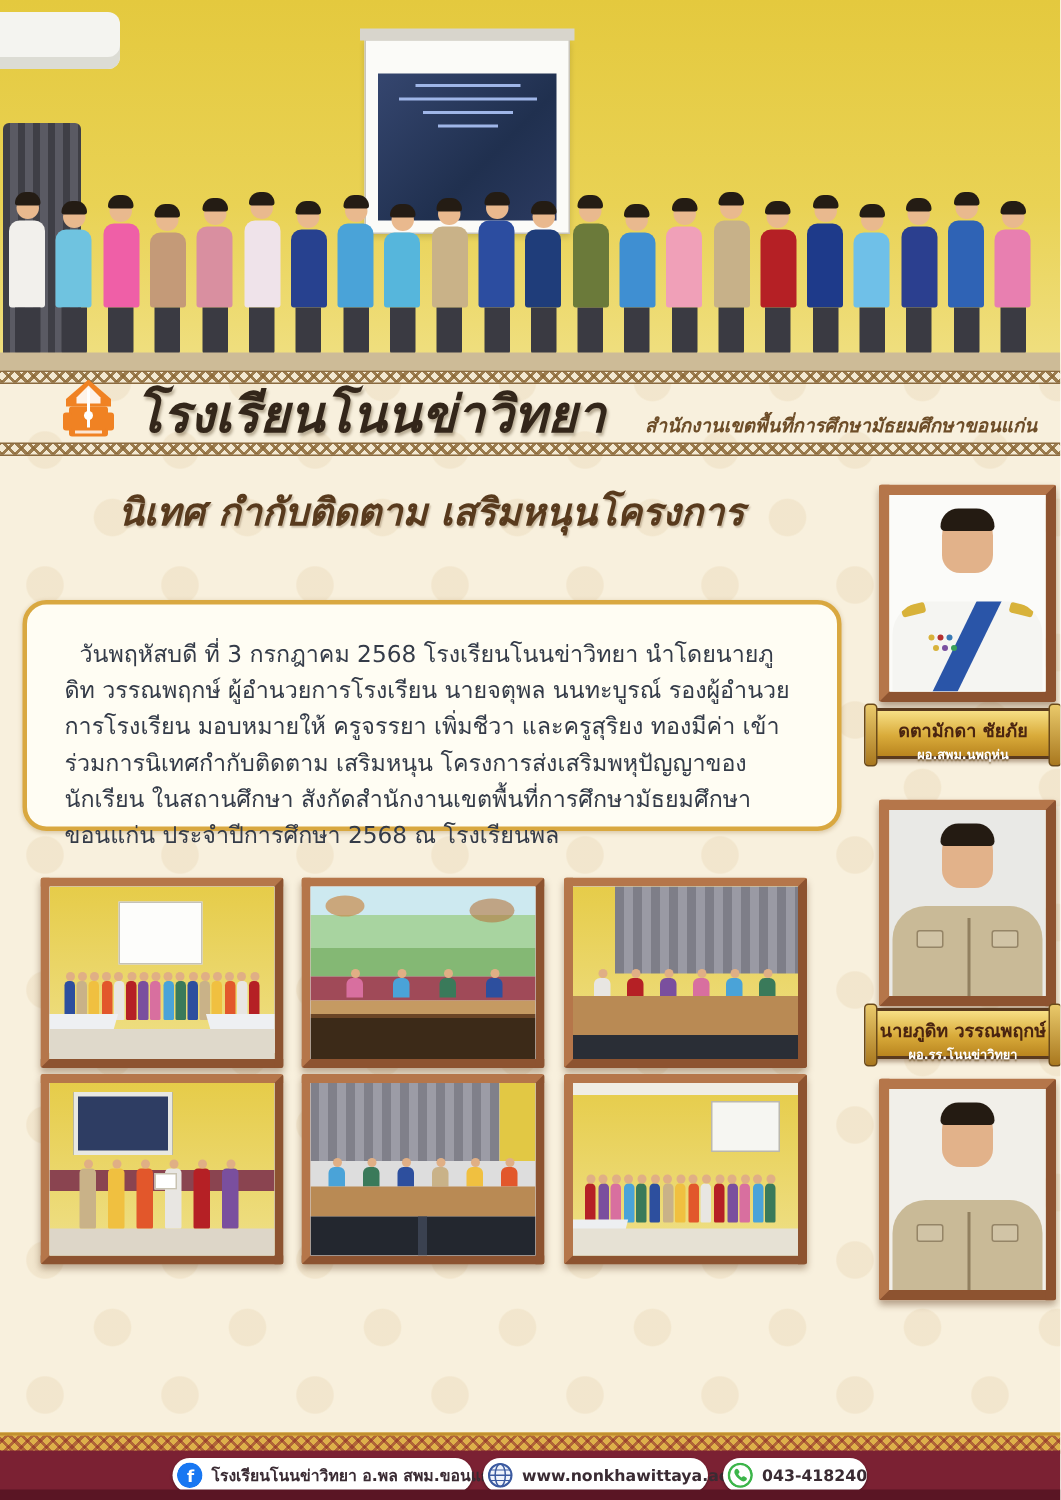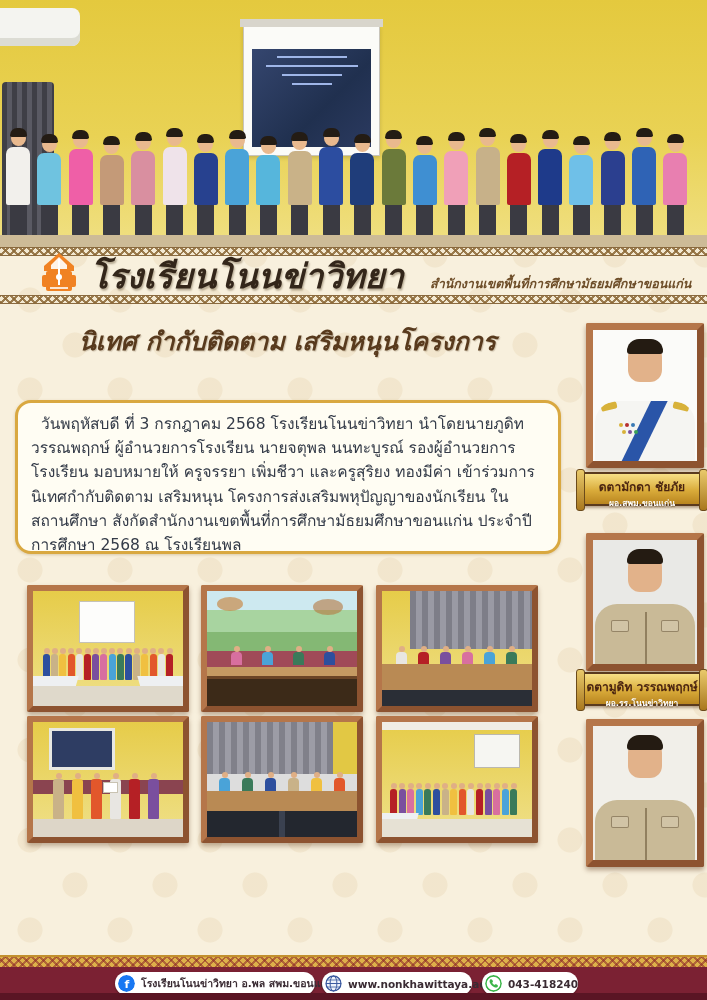--- a/index.html
+++ b/index.html
@@ -36,21 +36,21 @@
   .issue{position:absolute;left:430px;top:255px;width:270px;font-size:12.5px;font-weight:bold;font-style:italic;color:#6d4d28;}
   .district{position:absolute;left:430px;top:274px;width:274px;font-size:12.5px;font-weight:bold;font-style:italic;color:#6d4d28;}
   
   .headline{position:absolute;left:15px;top:324px;width:545px;text-align:center;
     font-size:25px;line-height:35px;font-weight:bold;font-style:italic;color:#583a1d;
     text-shadow:1px 1px 1px rgba(80,50,20,.25);}
   
   .article{position:absolute;left:15px;top:400px;width:546px;height:154px;background:#fffdf3;
     border:3px solid #d9a840;border-radius:16px;box-shadow:0 1px 3px rgba(150,110,40,.3);box-sizing:border-box;
     padding:9px 13px;font-size:15.5px;line-height:1.56;color:#343b48;}
-  .article p{margin:0;text-indent:10px;}
+  .article p{margin:12px;text-indent:10px;}
   
   .gframe{position:absolute;width:162px;height:127px;box-sizing:border-box;border:6px solid #a5653c;
     border-color:#b5764a #8d5330 #8d5330 #b5764a;border-radius:2px;box-shadow:0 3px 5px rgba(80,40,10,.35);background:#ddd;}
   .gphoto{position:absolute;inset:0;overflow:hidden;}
   .wallY{position:absolute;inset:0;background:linear-gradient(#e6cc49,#efe089);}
   .minirow{position:absolute;inset:0;}
   .mp{position:absolute;border-radius:3px 3px 1px 1px;}
   .mp.stand{width:7px;height:26px;bottom:26px;}
   .mp.sit{width:11px;height:13px;bottom:41px;border-radius:4px 4px 0 0;}
   .mp::before{content:"";position:absolute;top:-6px;left:50%;transform:translateX(-50%);width:6px;height:6px;border-radius:50%;background:#e0af85;}
@@ -411,35 +411,35 @@
       <div class="pt-body uniform-white">
         <div class="pt-sash"></div>
         <div class="pt-medals"></div>
         <div class="pt-epL"></div>
           <div class="pt-epR"></div>
       </div>
     </div>
   </div>
   <div class="plate" style="top:472px">
     <div class="plate-name">ดตามักดา ชัยภัย</div>
-    <div class="plate-role">ผอ.สพม.ขอนแก่น</div>
+    <div class="plate-role">ผอ.สพม.นพฤห่น</div>
   </div>
 
   <div class="pframe" style="top:533px;height:138px">
     <div class="pt-photo" style="background:#e9e9e6">
       <div class="pt-head"></div>
       <div class="pt-body uniform-khaki">
         <div class="pt-btn"></div>
         <div class="pt-pkt pt-pktL"></div>
           <div class="pt-pkt pt-pktR"></div>
       </div>
     </div>
   </div>
   <div class="plate" style="top:672px">
-    <div class="plate-name">ดตามูดิท วรรณพฤกษ์</div>
+    <div class="plate-name">นายภูดิท วรรณพฤกษ์</div>
     <div class="plate-role">ผอ.รร.โนนข่าวิทยา</div>
   </div>
 
   <div class="pframe" style="top:719px;height:148px">
     <div class="pt-photo" style="background:#f1efe9">
       <div class="pt-head"></div>
       <div class="pt-body uniform-khaki">
         <div class="pt-btn"></div>
         <div class="pt-pkt pt-pktL"></div>
           <div class="pt-pkt pt-pktR"></div>

